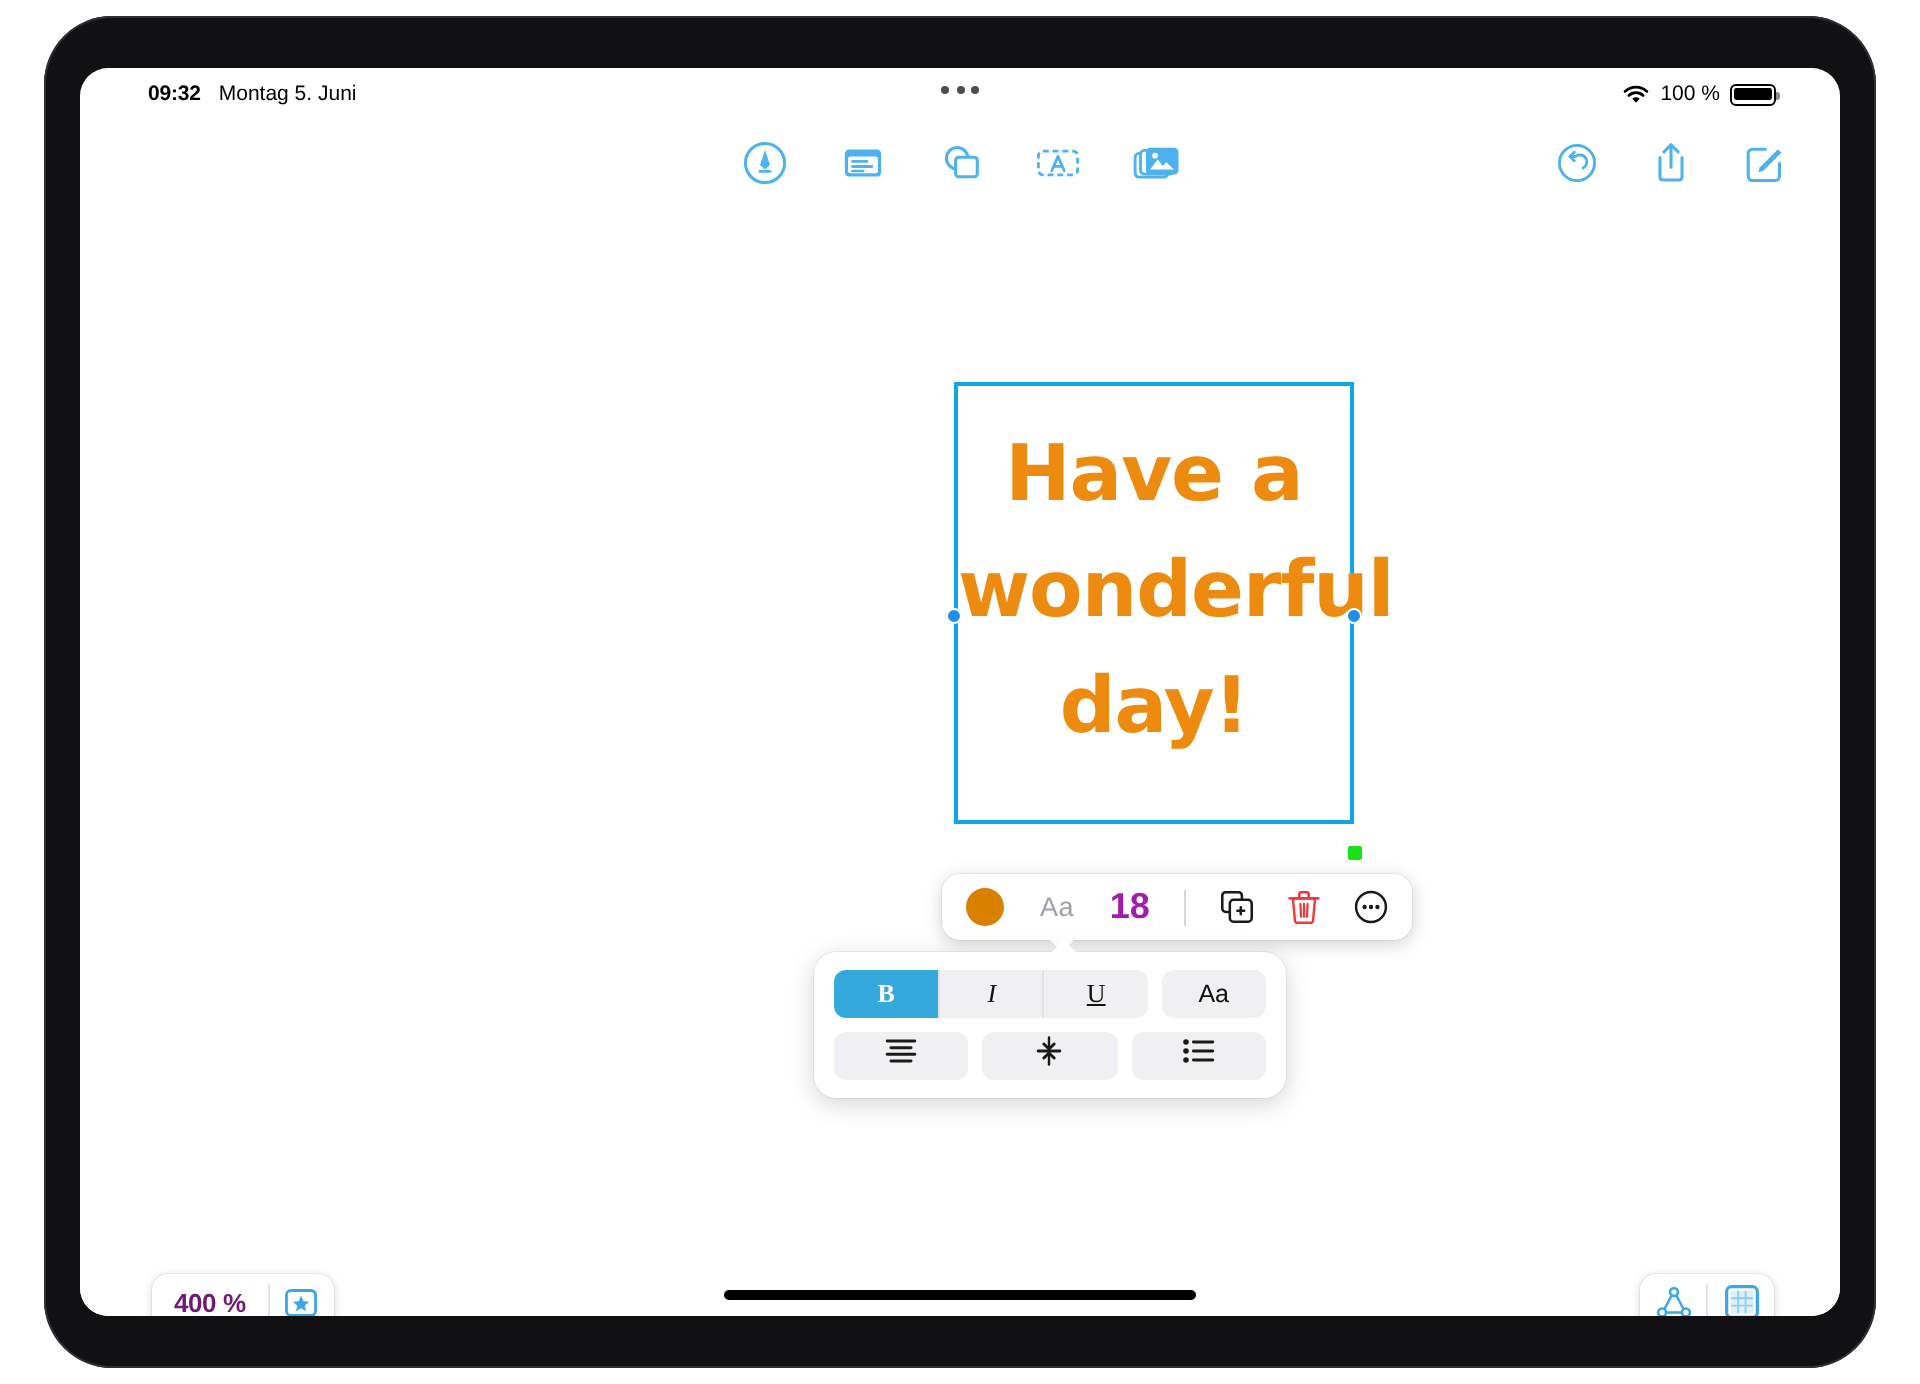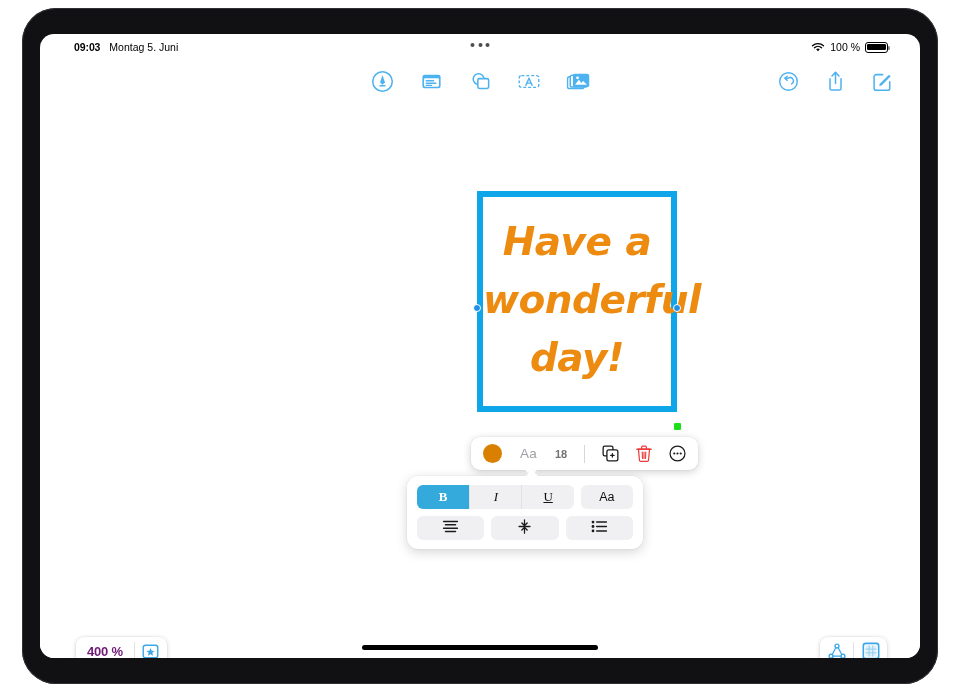--- a/index.html
+++ b/index.html
@@ -80,23 +80,22 @@
   }
   #nav-right { position: absolute; right: 24px; top: 0; height: 42px; display:flex; align-items:center; gap: 19px; }
   .tbtn { display:flex; align-items:center; justify-content:center; width: 28px; height: 28px; }
 
   
   #canvas { position:absolute; left:0; top:68px; width:880px; height:556px; background:#fff; }
 
   
   #textbox {
     position: absolute; left: 437px; top: 89px; width: 200px; height: 221px;
-    border: 6px solid #0ea5e9;
+    border: 2px solid #0ea5e9;
     background: transparent;
-    font-style: italic;
   }
   #textbox-text {
     position: absolute; left: 0; top: 16px; width: 100%;
     text-align: center;
     font-family: "DejaVu Sans", sans-serif;
     font-weight: 700;
     font-size: 39px;
     line-height: 1.49;
     color: #ED8B10;
     letter-spacing: -0.5px;
@@ -116,21 +115,21 @@
     position: absolute; left: 431px; top: 335px;
     height: 33px; background: #fff;
     border-radius: 9px;
     box-shadow: 0 2px 9px rgba(0,0,0,.19), 0 0 0 .5px rgba(0,0,0,.05);
     display: flex; align-items: center; padding: 0 12px; gap: 0px;
   }
   #fmt-bar .swatch {
     width: 19px; height: 19px; border-radius: 50%; background: #D98000;
   }
   .aa-label { font-size: 13.5px; color: #a0a0a6; font-weight: 500; margin-left: 18px; letter-spacing:.2px;}
-  .size-label { font-size: 11px; color: #737373; font-weight: 600; margin-left: 18px; }
+  .size-label { font-size: 18px; color: #a21caf; font-weight: 600; margin-left: 18px; }
   .vsep { width: 1px; height: 18px; background: #d6d6da; margin-left: 17px; }
   .fmt-ic { margin-left: 17px; display:flex; align-items:center; justify-content:center; }
   #fmt-bar-tail {
     position:absolute; left: 53px; bottom: -6px;
     width: 0; height: 0;
     border-left: 7px solid transparent;
     border-right: 7px solid transparent;
     border-top: 7px solid #fff;
   }
 
@@ -197,21 +196,21 @@
 <body>
 
 <div id="device">
 
   <div id="left-artifact"></div>
 
   <div id="bezel-inner">
 
     <div id="status-bar">
       <div id="status-left">
-        <span id="status-time">09:03</span>
+        <span id="status-time">09:32</span>
         <span id="status-date">Montag 5. Juni</span>
       </div>
 
       <div id="status-dots">
         <i></i>
           <i></i>
           <i></i>
       </div>
 
       <div id="status-right">

